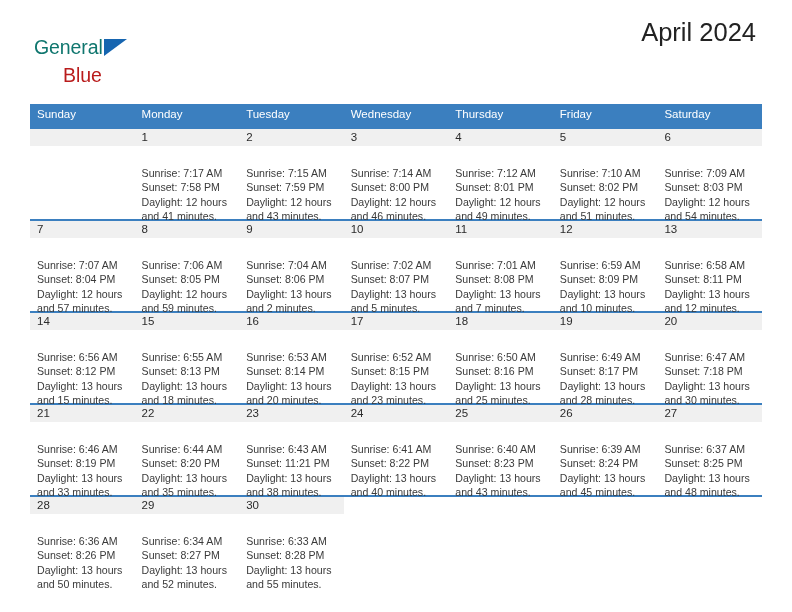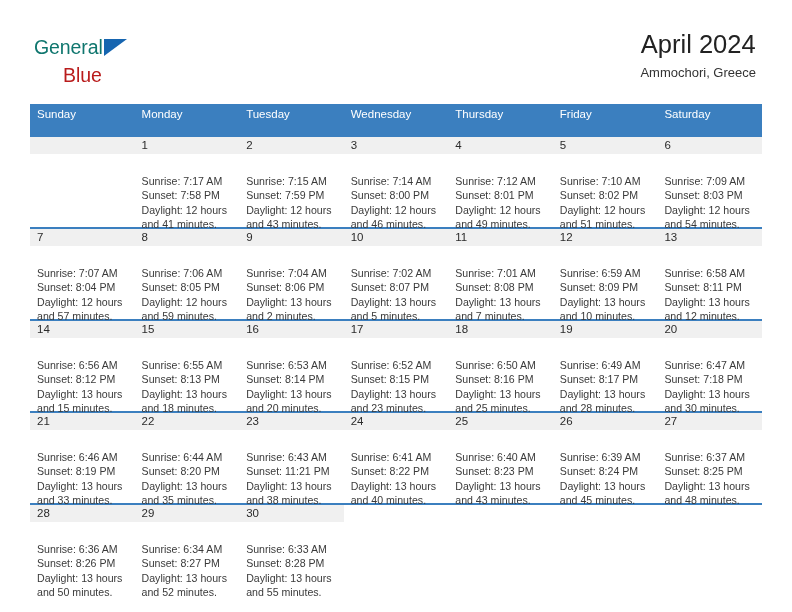--- a/index.html
+++ b/index.html
@@ -52,22 +52,22 @@
     font-size: 19.5px;
     color: #b91c1c;
     letter-spacing: -0.1px;
     line-height: 22px;
     text-align: right;
   }
 
   .title-block {
     position: absolute;
     right: 36px;
-    top: 28px;
-    text-align: center;
+    top: 16px;
+    text-align: left;
   }
   .cal-title {
     font-size: 25.5px;
     color: #222222;
     line-height: 32px;
     font-weight: 400;
     white-space: nowrap;
   }
   .cal-location {
     margin-top: 4px;
@@ -85,21 +85,21 @@
     width: 732px;
     border-collapse: collapse;
     table-layout: fixed;
   }
   .calendar th {
     background: #3b7fbf;
     color: #ffffff;
     font-size: 11.5px;
     font-weight: normal;
     text-align: left;
-    padding: 4px 0 16px 7px;
+    padding: 4px 0 8px 7px;
     height: 21px;
     line-height: 13px;
     border: none;
   }
   .calendar td {
     vertical-align: top;
     padding: 0;
     border: none;
     height: 90px;
   }
@@ -142,21 +142,20 @@
   <div class="top-bar">
 
     <div class="logo">
       <span class="logo-general">General</span>
       <span class="logo-tri"></span>
       <span class="logo-blue">Blue</span>
     </div>
 
     <div class="title-block">
       <div class="cal-title">April 2024</div>
-      <div class="cal-location">Ammochori, Greece</div>
     </div>
 
   </div>
 
   <table class="calendar">
     <thead>
       <tr>
         <th>Sunday</th>
         <th>Monday</th>
         <th>Tuesday</th>

